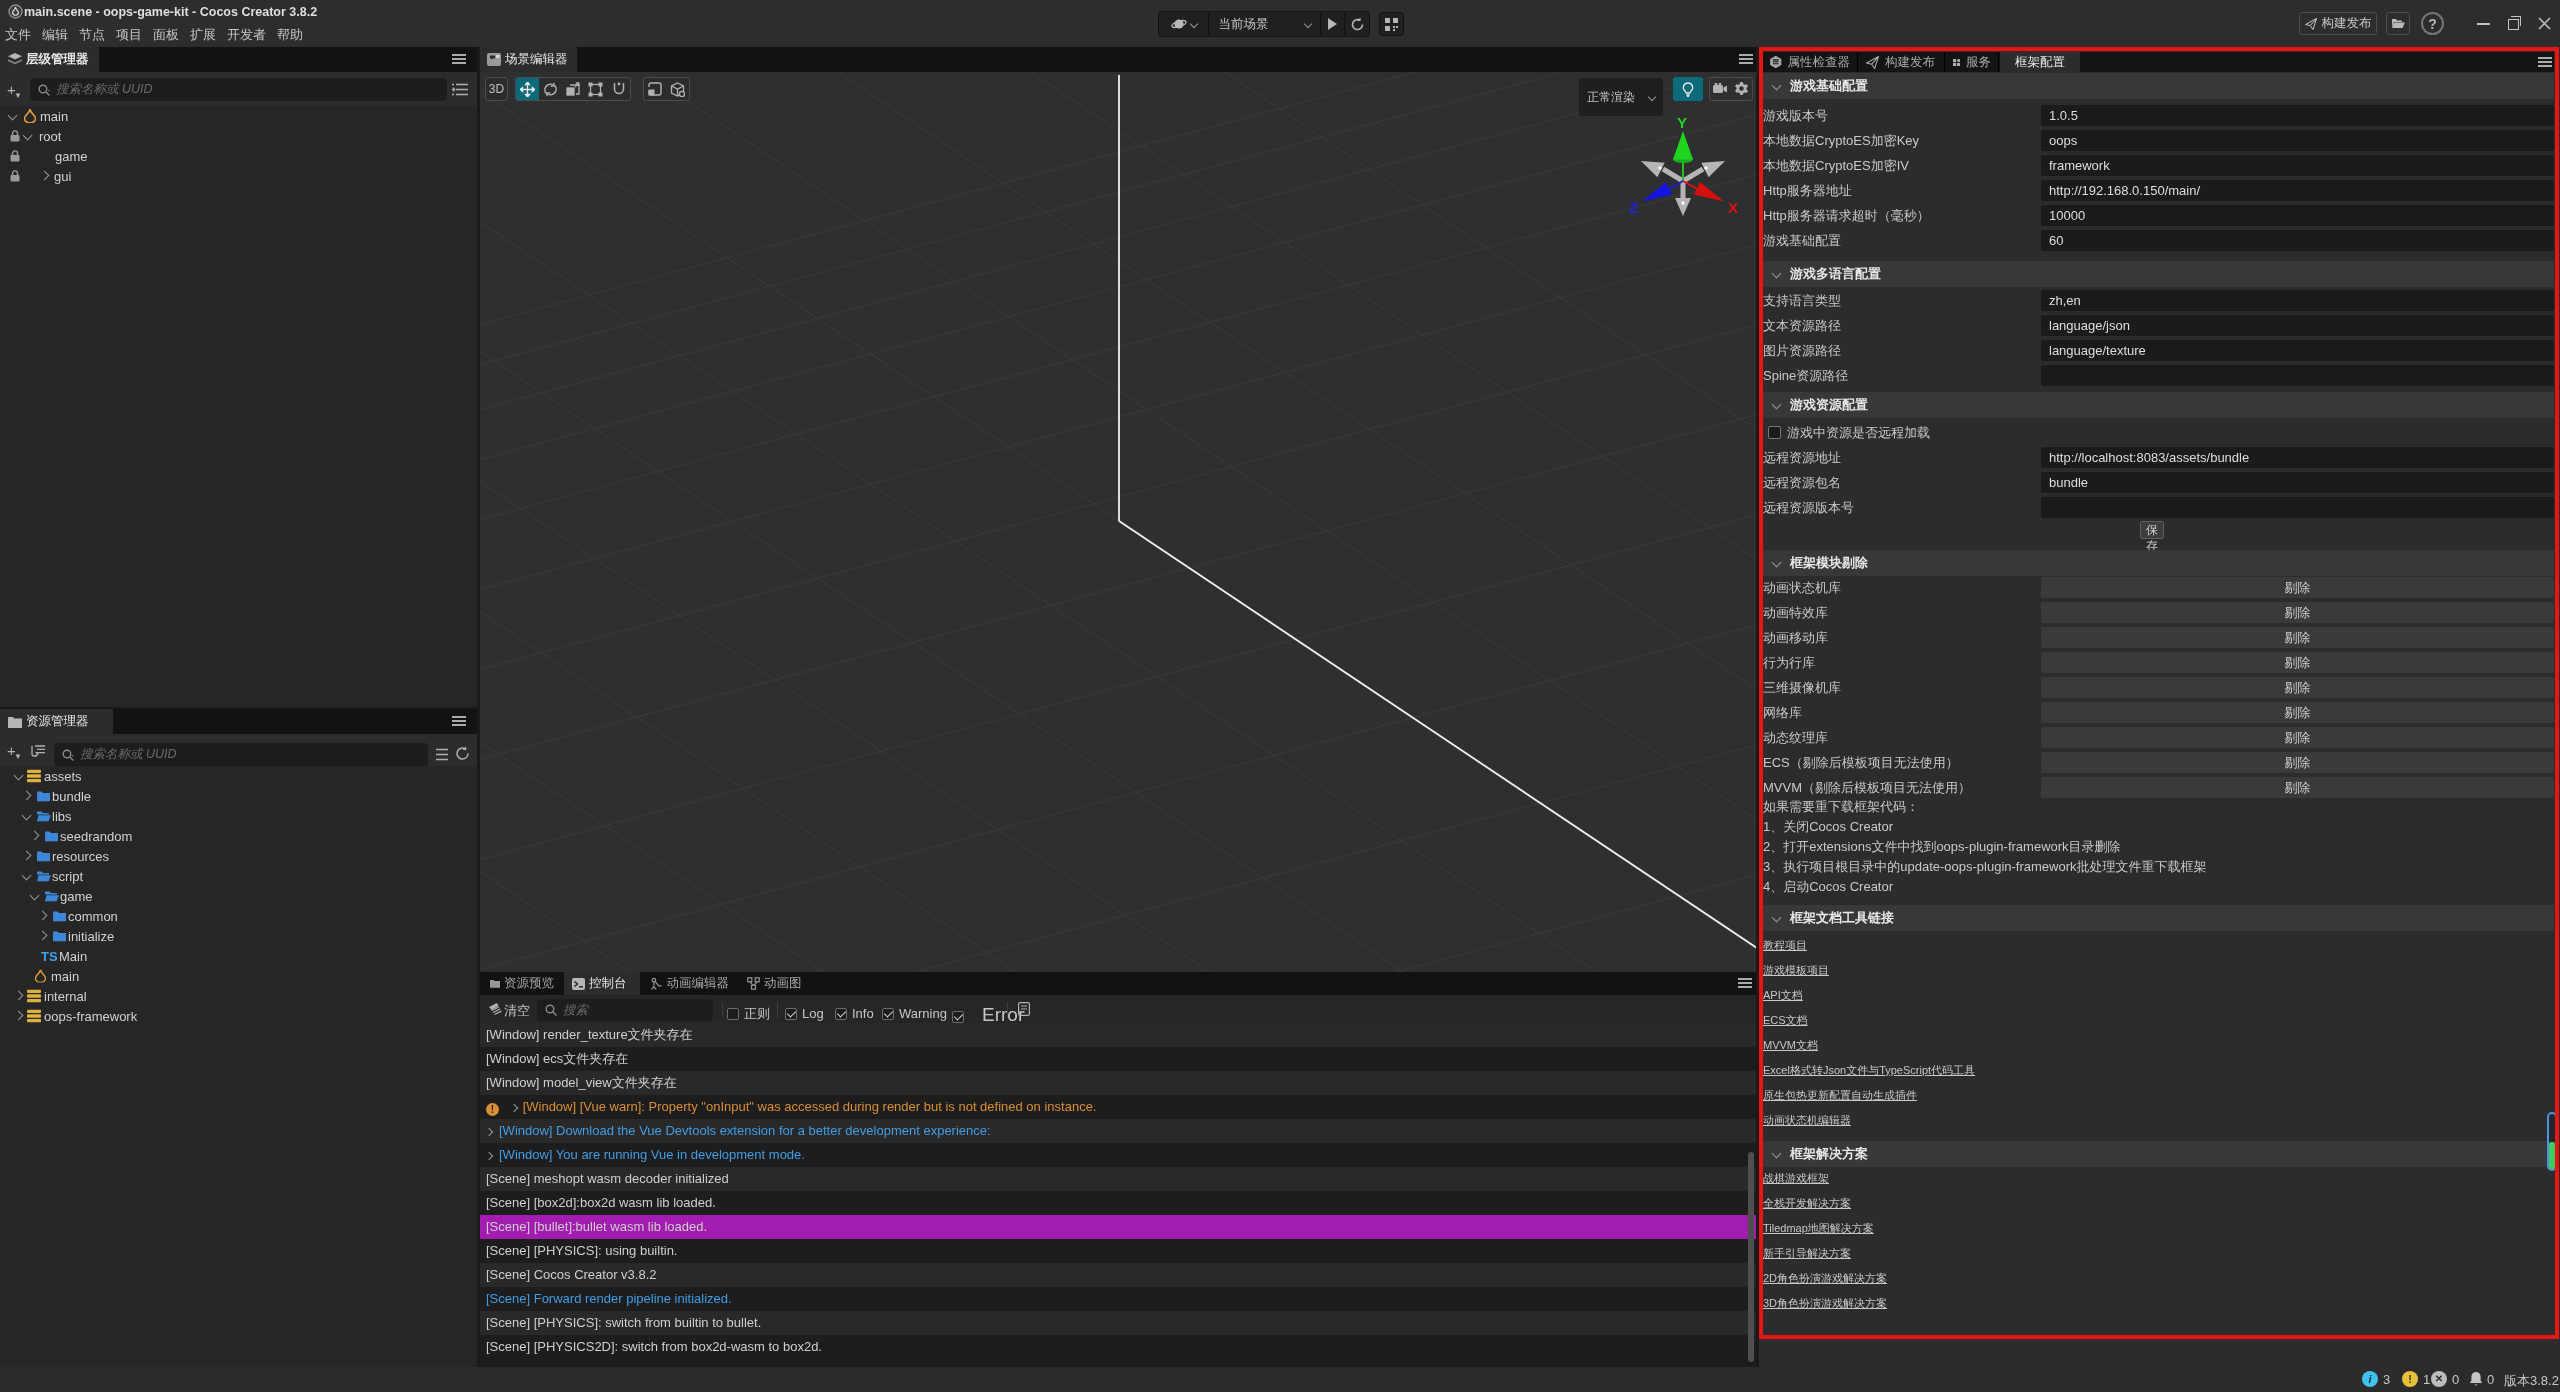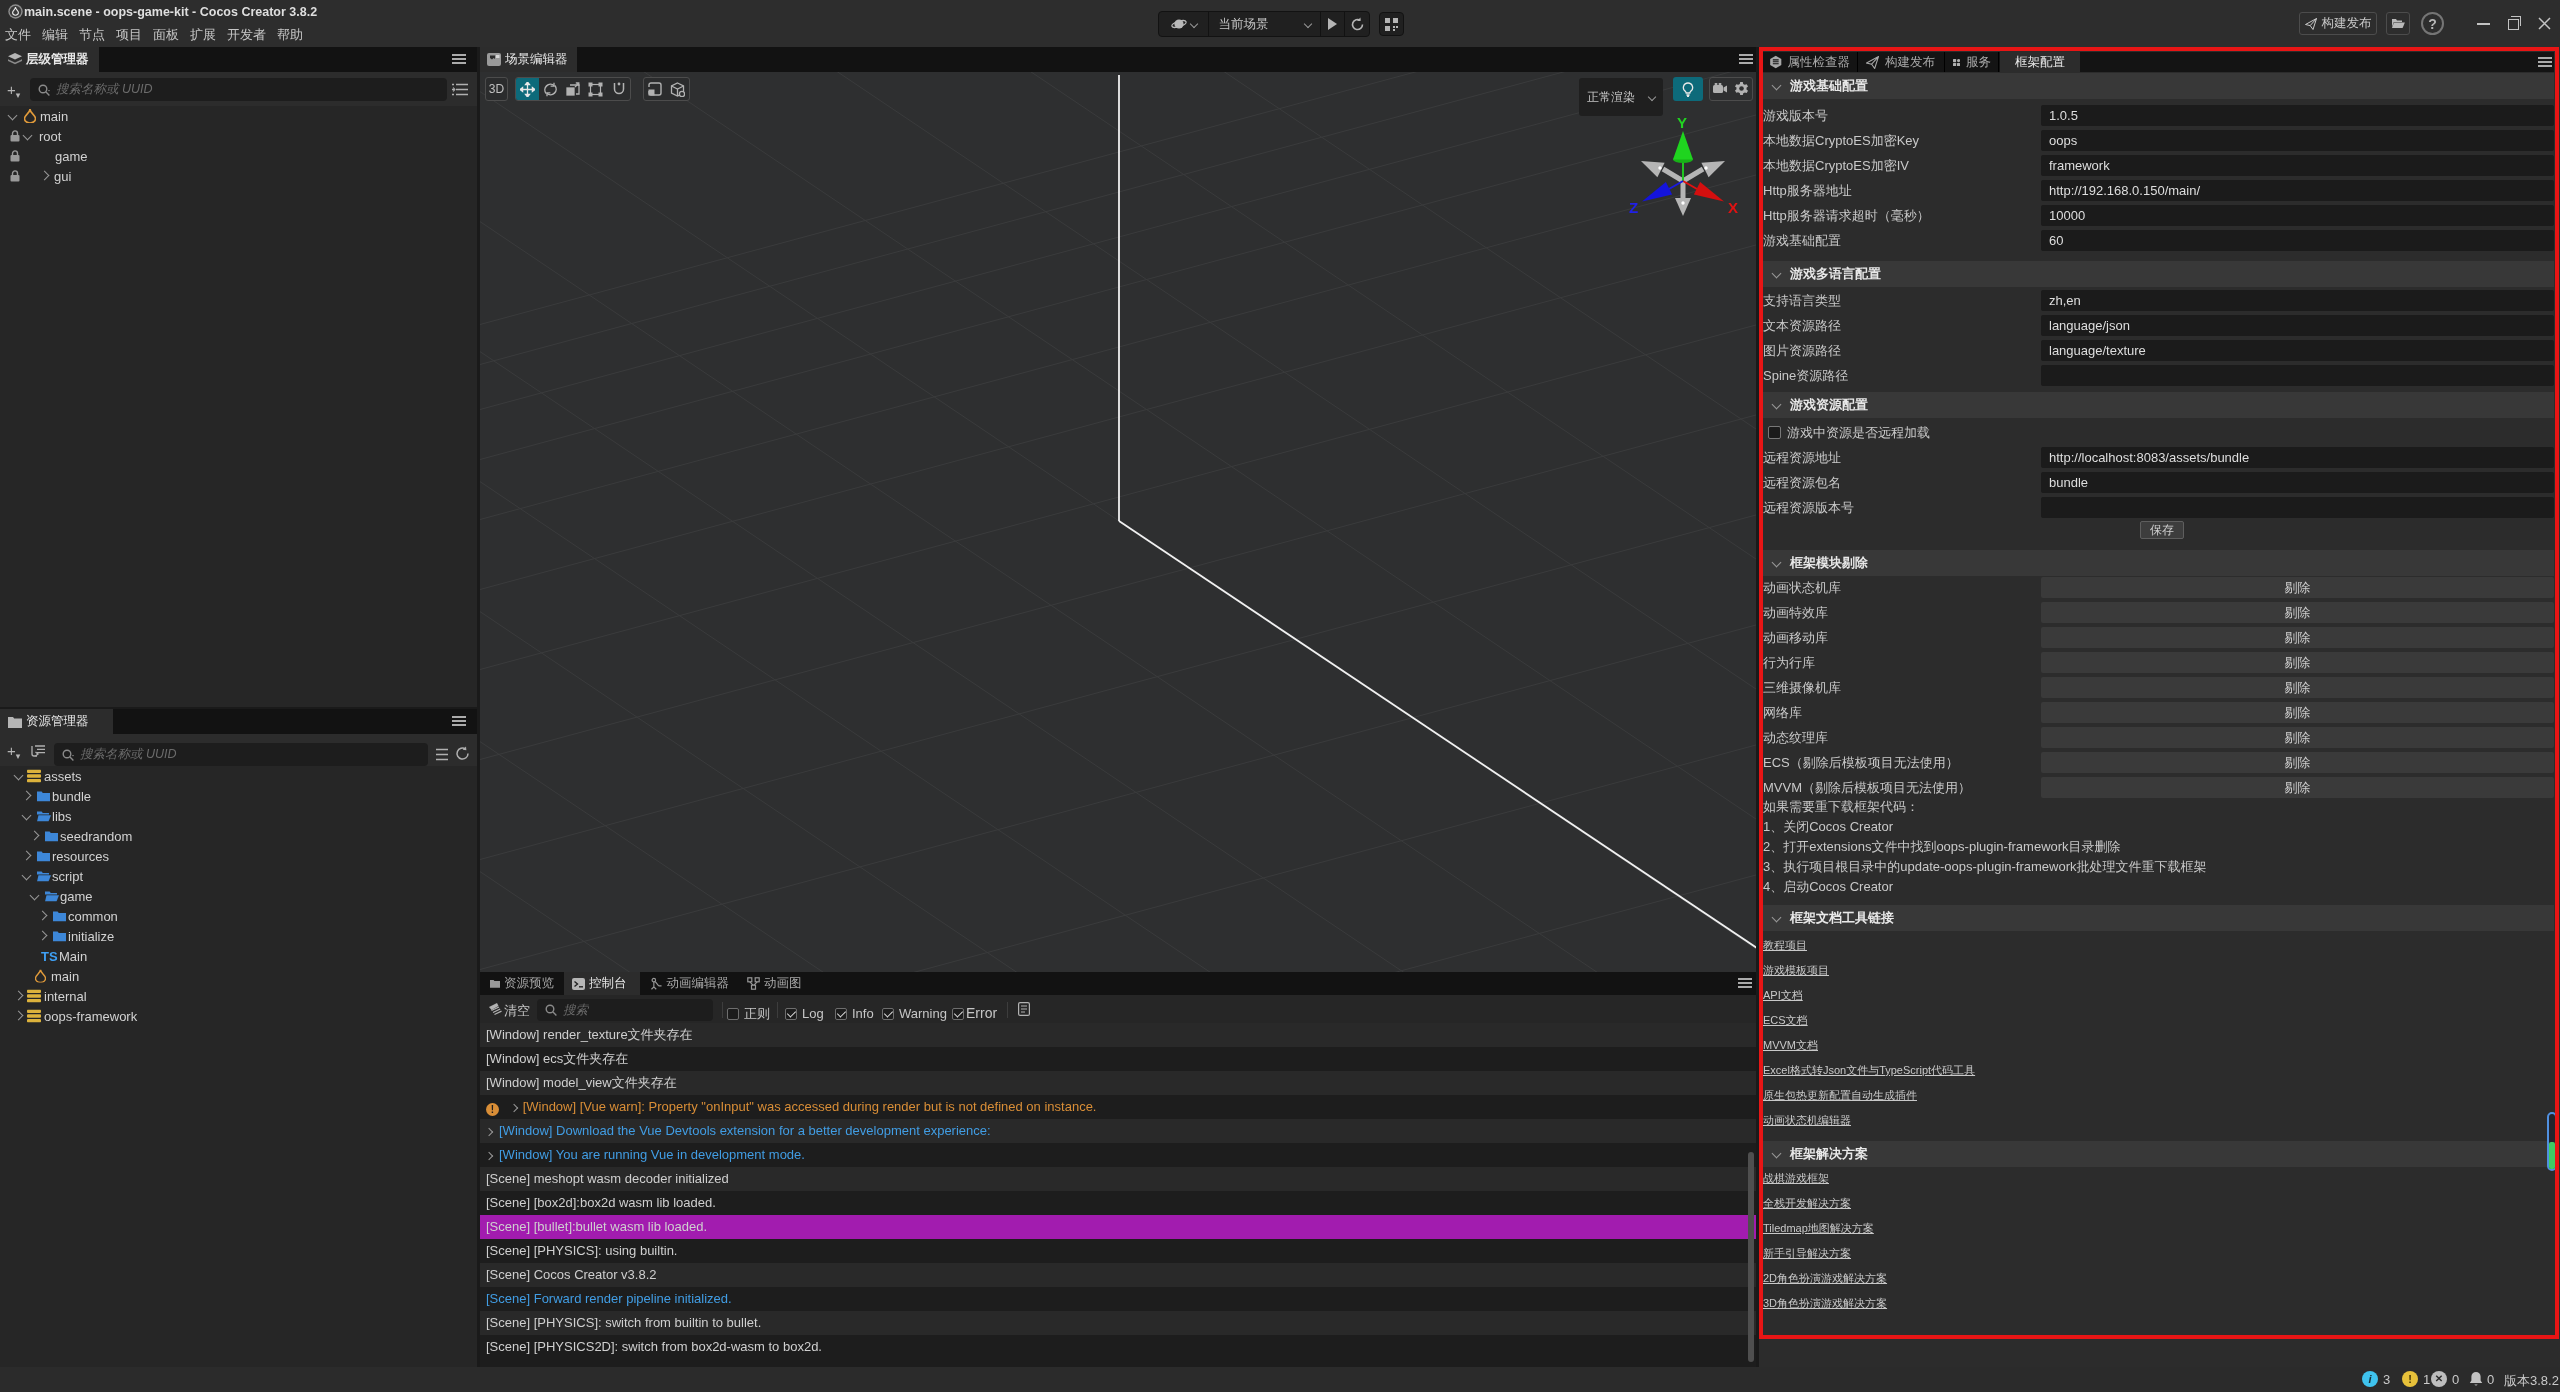--- a/index.html
+++ b/index.html
@@ -495,21 +495,21 @@
       <path d="M8 8 L11.4 11.4" stroke="#8a8a8a" stroke-width="1.4"></path>
     </svg>
  <span>搜索</span>
 </div>
 <div class="a" style="left:722px;top:1002px;width:1px;height:16px;background:#3d3d3d;"></div>
 <div class="a nw" style="left:727px;top:1004px;"><span class="cb"></span><span style="font-size:13px;color:#c6c6c6;margin-left:5px;">正则</span></div>
 <div class="a" style="left:777px;top:1002px;width:1px;height:16px;background:#3d3d3d;"></div>
 <div class="a nw" style="left:785px;top:1004px;"><span class="cb c"></span><span style="font-size:13px;color:#c6c6c6;margin-left:5px;">Log</span></div>
 <div class="a nw" style="left:835px;top:1004px;"><span class="cb c"></span><span style="font-size:13px;color:#c6c6c6;margin-left:5px;">Info</span></div>
 <div class="a nw" style="left:882px;top:1004px;"><span class="cb c"></span><span style="font-size:13px;color:#c6c6c6;margin-left:5px;">Warning</span></div>
-<div class="a nw" style="left:952px;top:1004px;"><span class="cb c"></span><span style="font-size:14px;color:#c6c6c6;margin-left:2px;">Error</span></div>
+<div class="a nw" style="left:952px;top:1004px;"><span class="cb c"></span><span style="font-size:19px;color:#c6c6c6;margin-left:18px;">Error</span></div>
 <div class="a" style="left:1007px;top:1002px;width:1px;height:16px;background:#3d3d3d;"></div>
 <svg class="a" style="left:1018px;top:1002px;" width="12" height="14" viewBox="0 0 12 14" fill="none" stroke="#b2b2b2" stroke-width="1.2">
     <rect x="0.6" y="0.6" width="10.8" height="12.8" rx="1.5"></rect>
     <path d="M3 4 h6 M3 7 h6 M3 10 h4"></path>
   </svg>
 
 <div class="crow" style="top:1023px;background:#292929;">[Window] render_texture文件夹存在</div>
 <div class="crow" style="top:1047px;background:#1d1d1d;">[Window] ecs文件夹存在</div>
 <div class="crow" style="top:1071px;background:#292929;">[Window] model_view文件夹存在</div>
 <div class="crow" style="top:1095px;background:#1d1d1d;color:#d98e37;">
@@ -588,21 +588,21 @@
 
 <div class="shdr" style="top:392px;"><i class="cd"></i><span>游戏资源配置</span></div>
 <div class="a" style="left:1768px;top:426px;width:13px;height:13px;background:#1b1b1b;border:1px solid #787878;border-radius:2px;box-sizing:border-box;"></div>
 <div class="lbl" style="left:1787px;top:420px;">游戏中资源是否远程加载</div>
 <div class="lbl" style="top:445px;">远程资源地址</div>
 <div class="fld" style="top:447px;">http://localhost:8083/assets/bundle</div>
 <div class="lbl" style="top:470px;">远程资源包名</div>
 <div class="fld" style="top:472px;">bundle</div>
 <div class="lbl" style="top:495px;">远程资源版本号</div>
 <div class="fld" style="top:497px;"></div>
-<div class="a" style="left:2140px;top:521px;width:44px;height:18px;background:#3d3d3d;border:1px solid #5e5e5e;border-radius:2px;box-sizing:border-box;color:#cfcfcf;font-size:12px;text-align:center;line-height:16px;">保存</div>
+<div class="a" style="left:2140px;top:521px;width:24px;height:18px;background:#3d3d3d;border:1px solid #5e5e5e;border-radius:2px;box-sizing:border-box;color:#cfcfcf;font-size:12px;text-align:center;line-height:16px;">保存</div>
 
 <div class="shdr" style="top:550px;"><i class="cd"></i><span>框架模块剔除</span></div>
 <div class="lbl" style="top:575px;">动画状态机库</div>
 <div class="cut" style="top:577px;">剔除</div>
 <div class="lbl" style="top:600px;">动画特效库</div>
 <div class="cut" style="top:602px;">剔除</div>
 <div class="lbl" style="top:625px;">动画移动库</div>
 <div class="cut" style="top:627px;">剔除</div>
 <div class="lbl" style="top:650px;">行为行库</div>
 <div class="cut" style="top:652px;">剔除</div>

